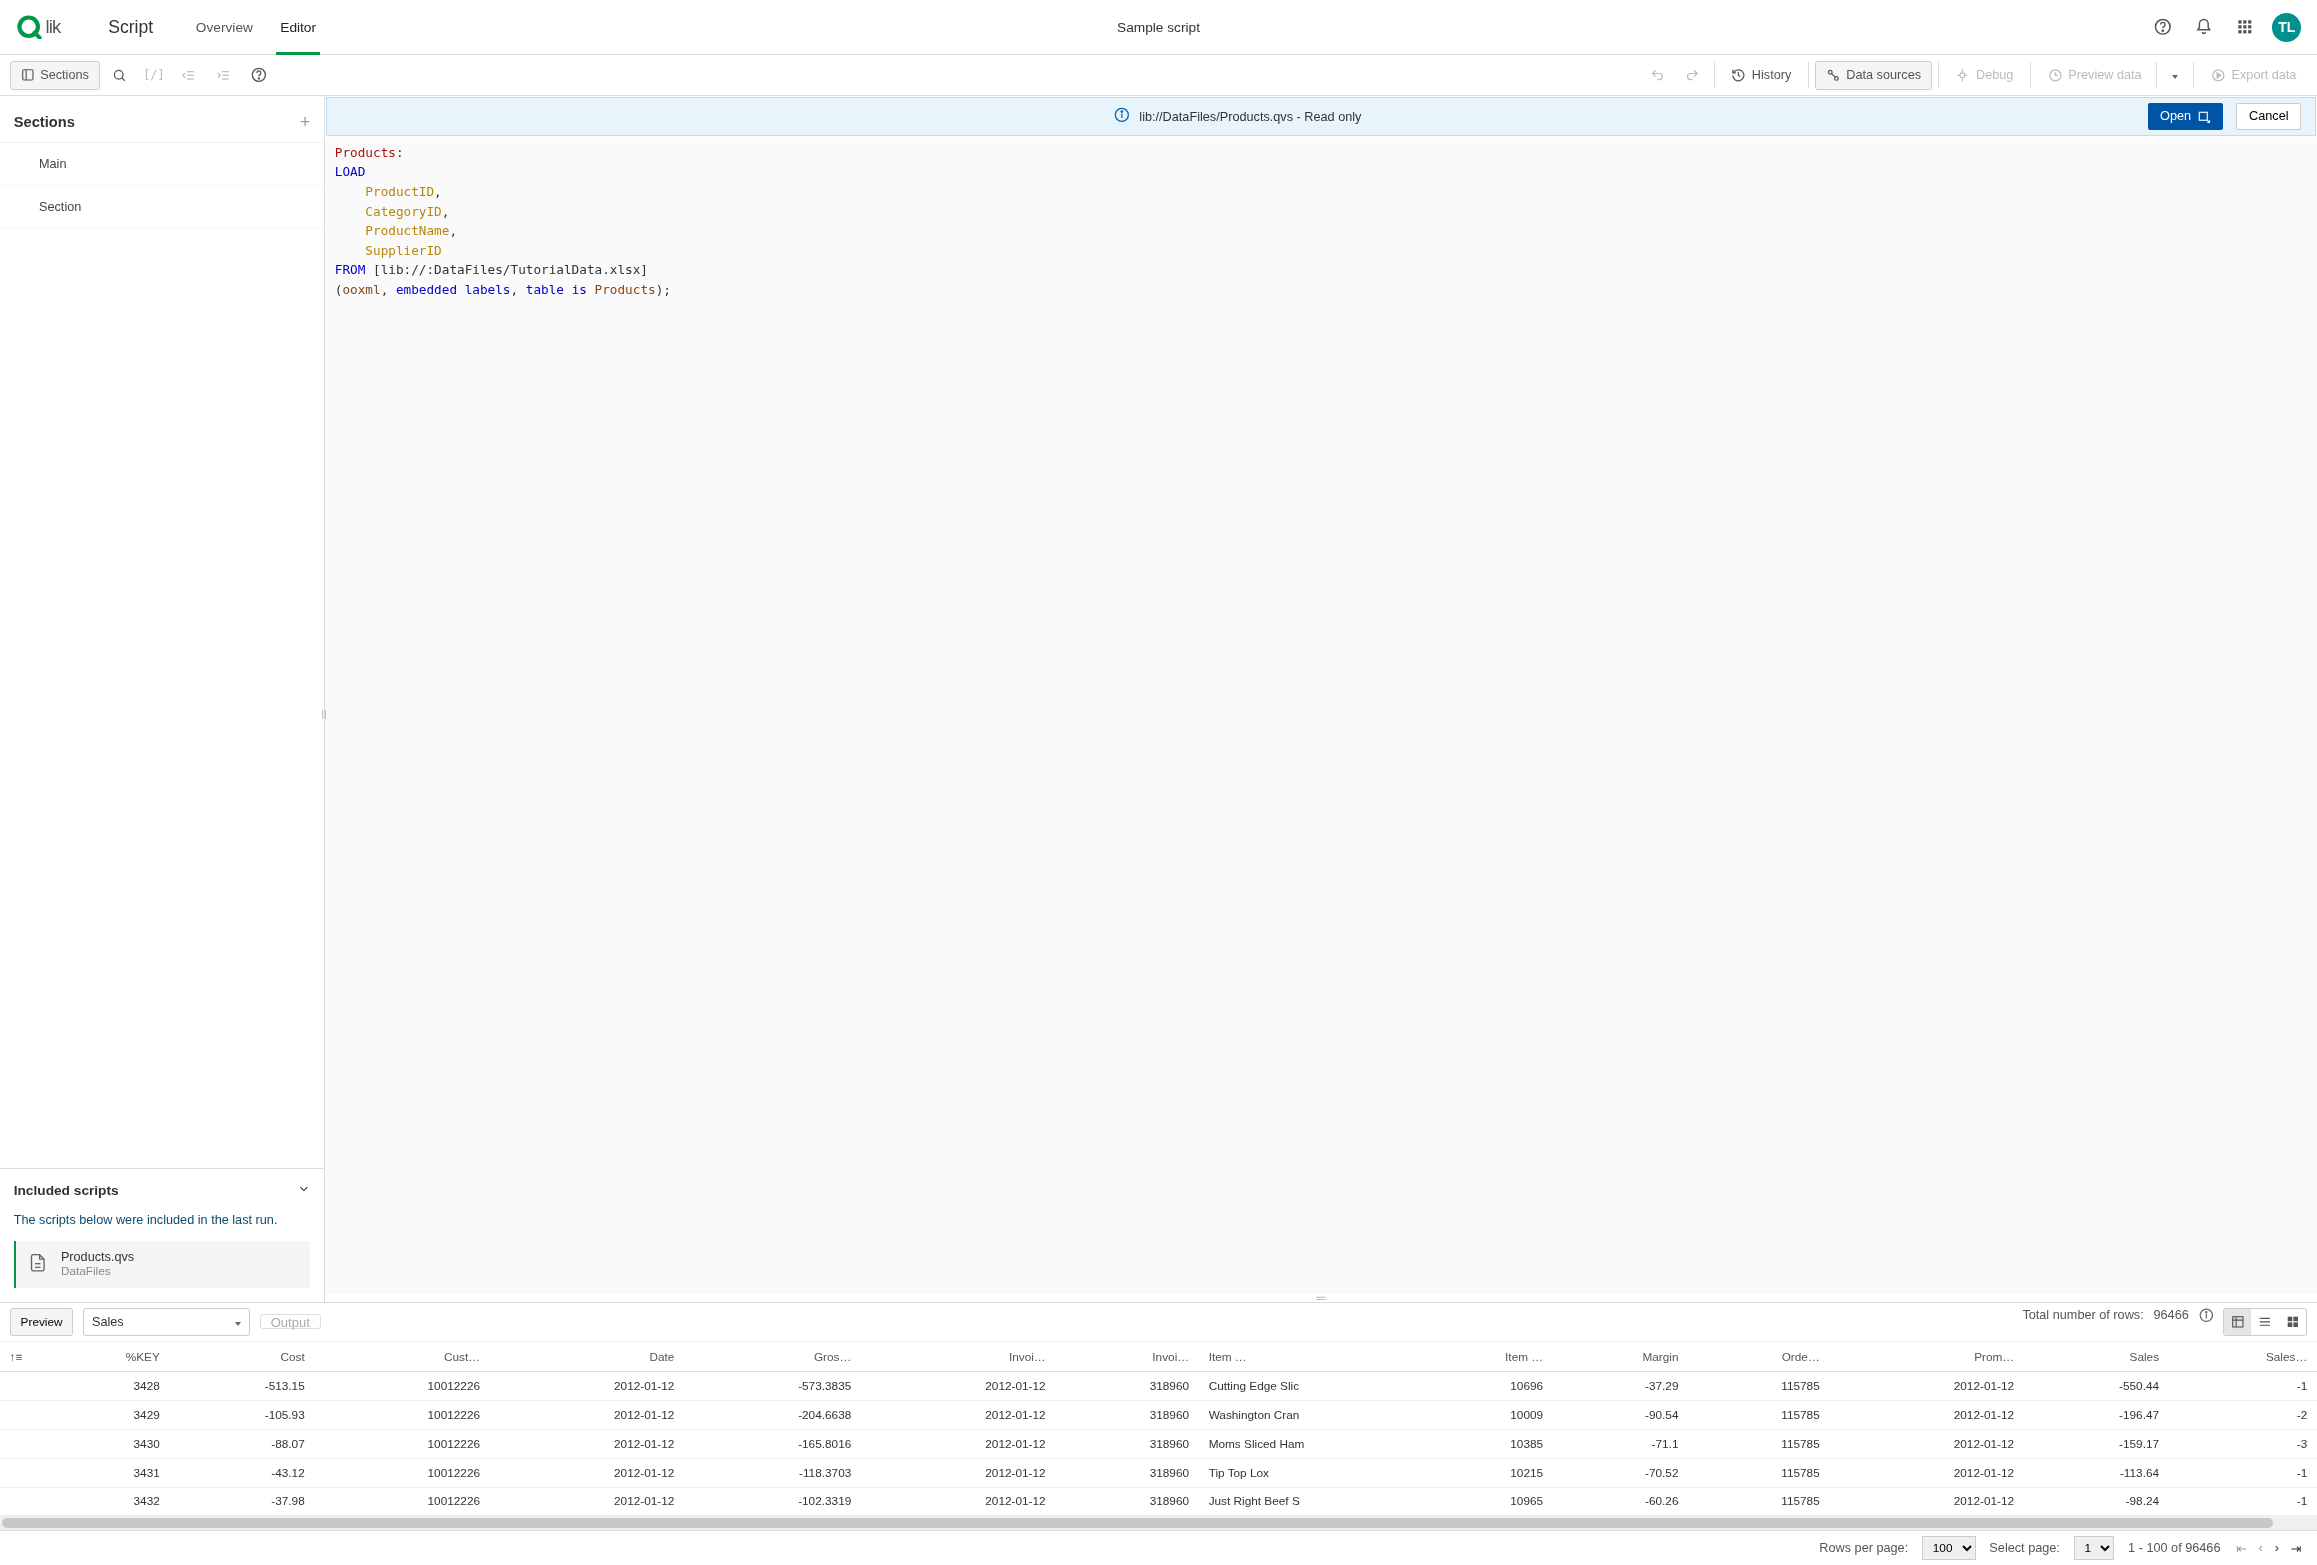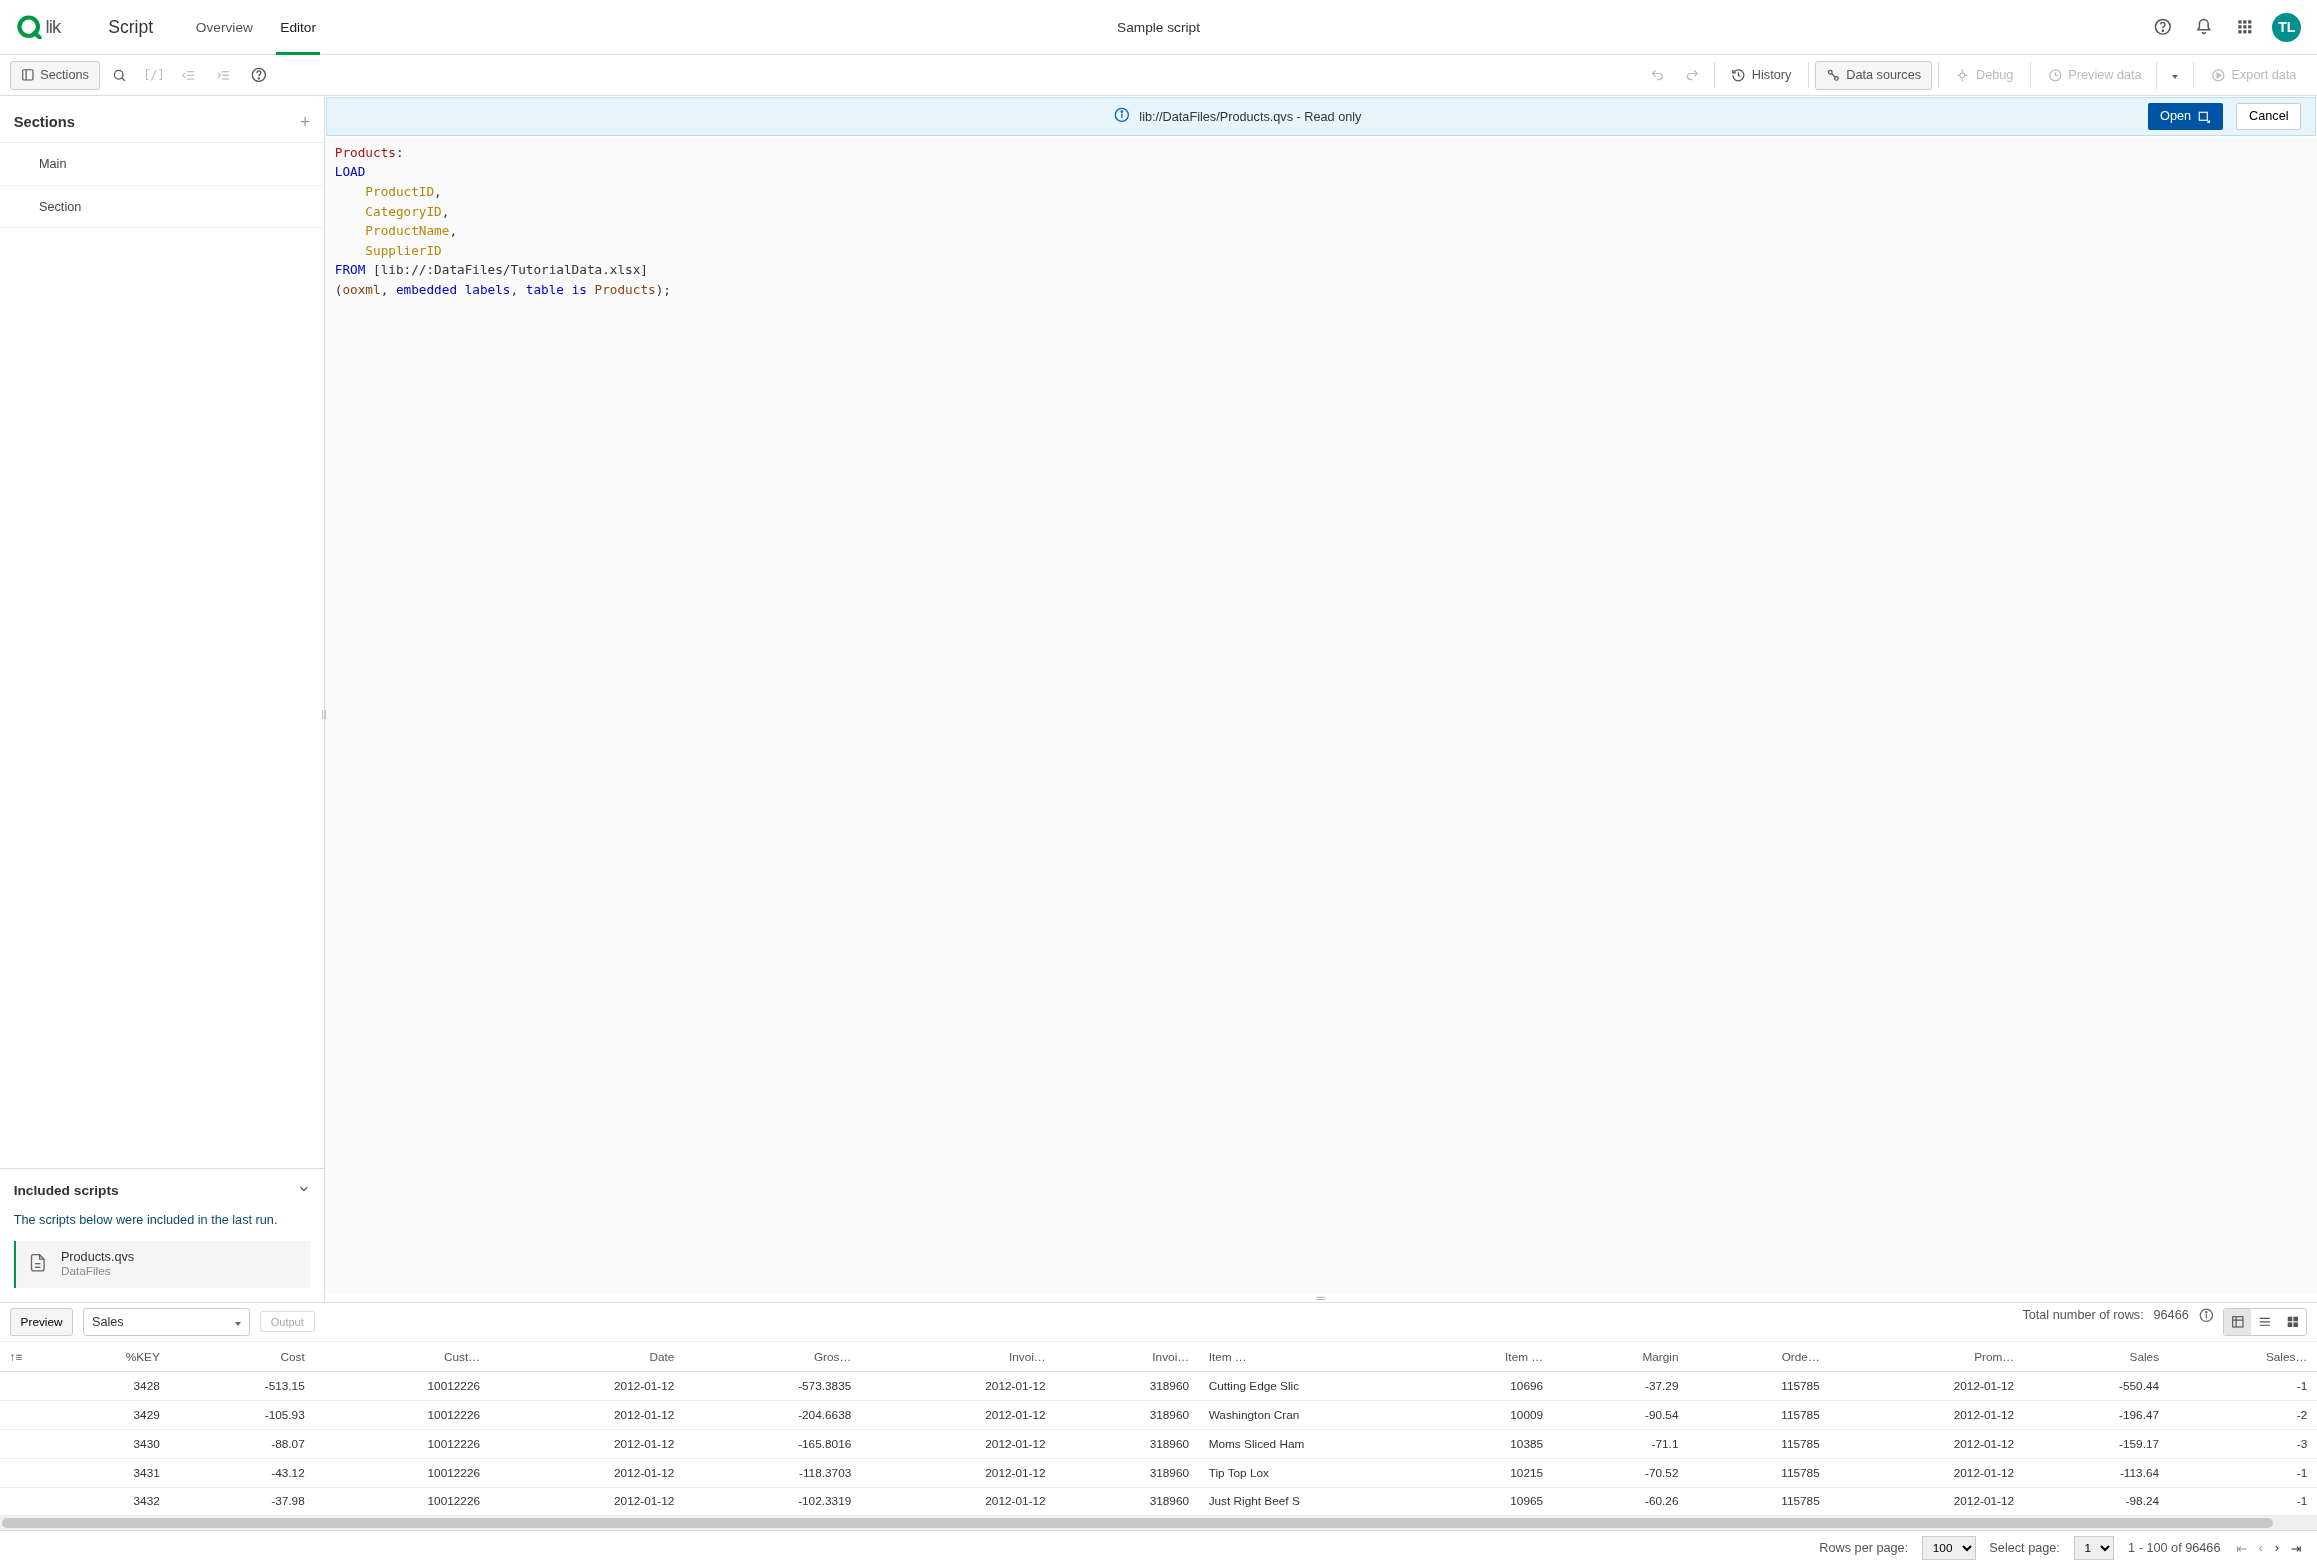--- a/index.html
+++ b/index.html
@@ -60,21 +60,21 @@
   .tok-kw { color:#0000cc;}
   .tok-field { color:#b8860b;}
   .tok-ident { color:#8b4513;}
   .resize-handle-h { height:7.8px; display:flex; align-items:center; justify-content:center; cursor:row-resize; color:#bbb;}
   
   
   .preview { border-top:1px solid #ddd; display:flex; flex-direction:column;}
   .preview-toolbar { height:39px; display:flex; align-items:center; padding:0 9.8px; gap:9.8px; border-bottom:1px solid #eee;}
   .preview-btn { height:27.4px; padding:0 9.8px; border:1px solid #ccc; background:#f5f5f5; font-size:11.8px; border-radius:2.9px;}
   .preview-select { height:27.4px; min-width:167px; border:1px solid #ccc; border-radius:2.9px; padding:0 7.8px; display:flex; align-items:center; justify-content:space-between; font-size:12.7px; cursor:pointer;}
-  .preview-output { height:21px; padding:0 9.8px; border:1px solid #ddd; background:#fff; color:#aaa; font-size:11px; border-radius:2.9px;}
+  .preview-output { height:15px; padding:0 9.8px; border:1px solid #ddd; background:#fff; color:#aaa; font-size:13px; border-radius:2.9px;}
   .preview-right { margin-left:auto; display:flex; gap:9.8px; font-size:12.7px; color:#555;}
   .view-toggle { display:flex; border:1px solid #ccc; border-radius:2.9px; overflow:hidden;}
   .view-toggle-btn { width:27.4px; height:25.5px; display:flex; align-items:center; justify-content:center; cursor:pointer;}
   .view-toggle-btn.active { background:#e5e5e5;}
   
   .data-table-wrap { overflow:auto; position:relative;}
   .data-table { width:100%; border-collapse:collapse; font-size:11.8px;}
   .data-table th { text-align:right; padding:7.8px 9.8px; border-bottom:1px solid #ddd; font-weight:400; color:#555; white-space:nowrap; overflow:hidden; text-overflow:ellipsis; max-width:88px;}
   .data-table th.left, .data-table td.left { text-align:left;}
   .data-table td { text-align:right; padding:6.9px 9.8px; border-bottom:1px solid #eee; white-space:nowrap; overflow:hidden; text-overflow:ellipsis; max-width:88px;}

